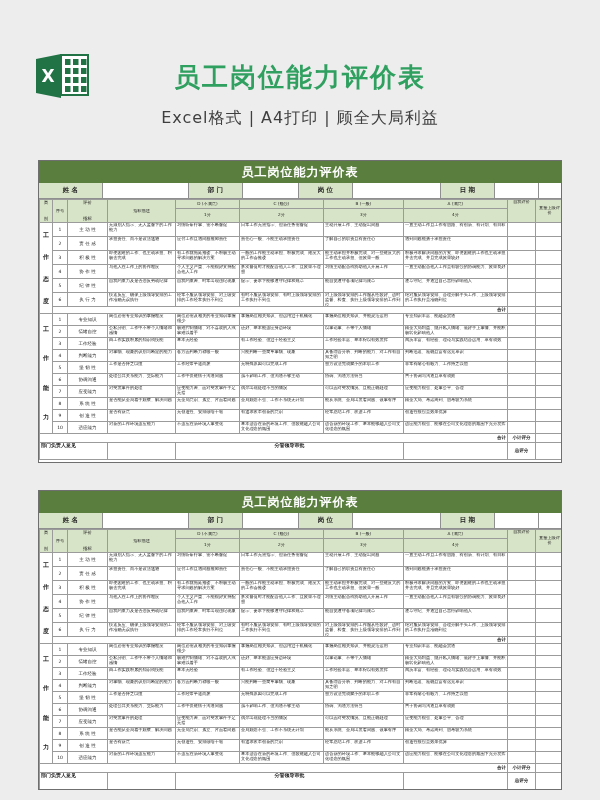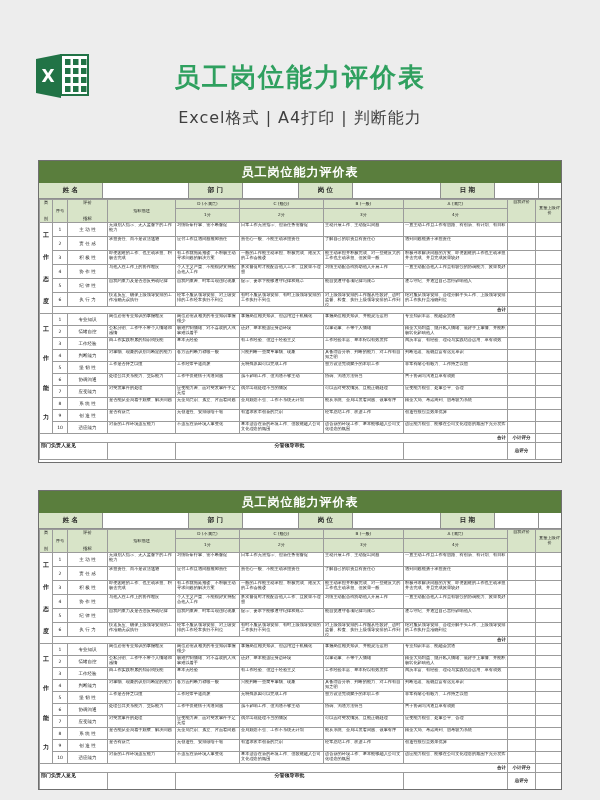--- a/index.html
+++ b/index.html
@@ -71,21 +71,21 @@
         <rect x="39" y="25" width="5.5" height="6"></rect>
         <rect x="47" y="25" width="5.5" height="6"></rect>
       <rect x="31" y="34" width="5.5" height="6"></rect>
         <rect x="39" y="34" width="5.5" height="6"></rect>
         <rect x="47" y="34" width="5.5" height="6"></rect>
     </g>
     <path d="M2 7 L27 2 L27 46 L2 41 Z" fill="#217346"></path>
     <text x="14" y="30" font-size="17" font-weight="bold" fill="#ffffff" text-anchor="middle">X</text>
   </svg>
   <h1 class="ptitle">员工岗位能力评价表</h1>
-  <div class="psub">Excel格式 | A4打印 | 判断能力</div>
+  <div class="psub">Excel格式 | A4打印 | 顾全大局利益</div>
 </div>
 
 <div id="card1" class="card">
     <div class="tbar">员工岗位能力评价表</div>
     <div class="irow">
       <div class="ilabel" style="width: 64px;">姓 名</div>
       <div class="ival" style="width: 86px;"></div>
       <div class="ilabel" style="width: 54px;">部 门</div>
       <div class="ival" style="width: 56px;"></div>
       <div class="ilabel" style="width: 54px;">岗 位</div>

